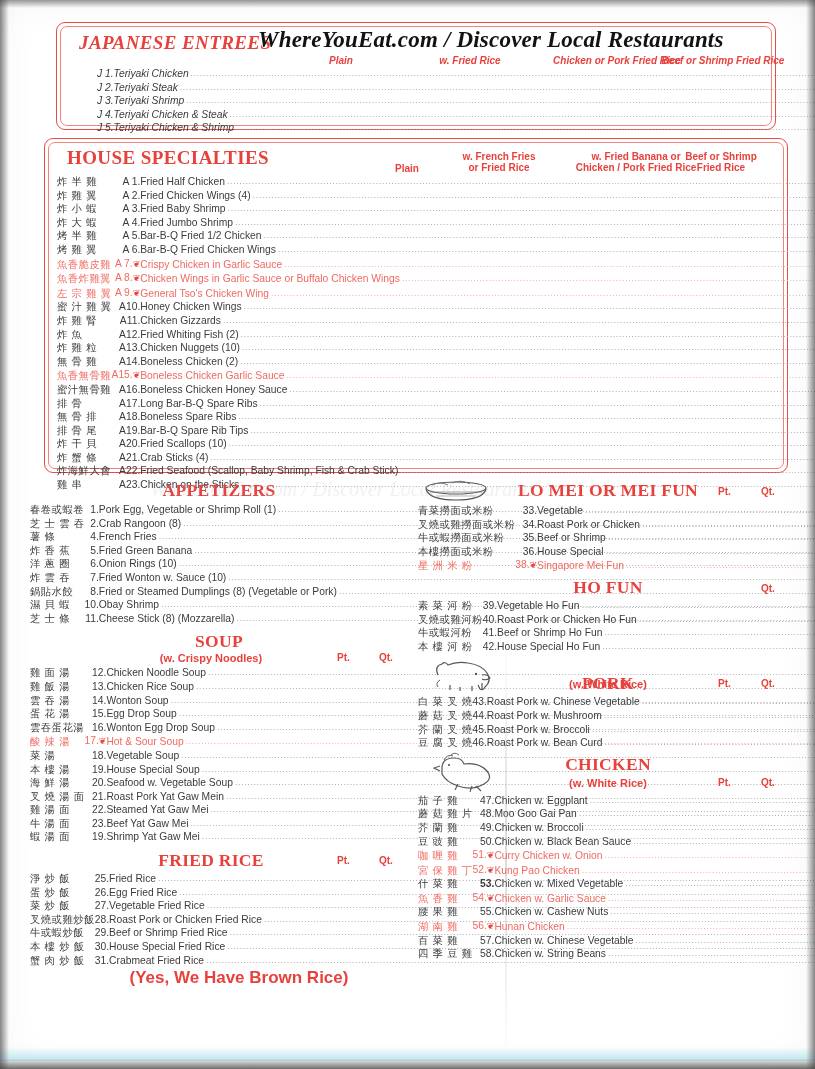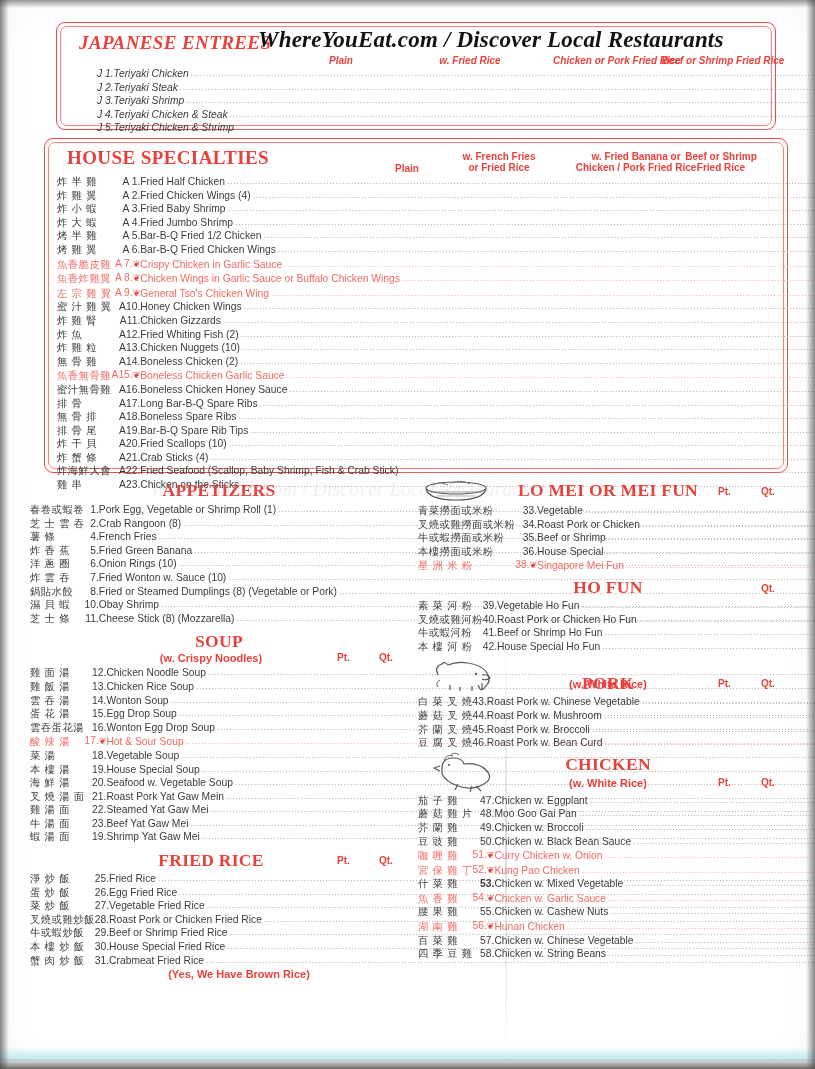--- a/index.html
+++ b/index.html
@@ -105,21 +105,21 @@
   .blk h3{
     margin:0;text-align:center;color:var(--red);
     font-family:"Liberation Serif","DejaVu Serif",serif;
     font-size:17.5px;font-weight:bold;letter-spacing:.3px;
   }
   .sub{
     text-align:center;color:var(--red);font-size:11px;font-weight:bold;margin:0;
   }
 
   .note{
-    text-align:center;color:var(--red);font-size:11px;font-weight:bold;
+    text-align:center;color:var(--red);font-size:17px;font-weight:bold;
     margin-top:1px;
   }
 
   
   .doodle{position:absolute;}
 </style>
 </head>
 <body>
 
 <div class="page">

